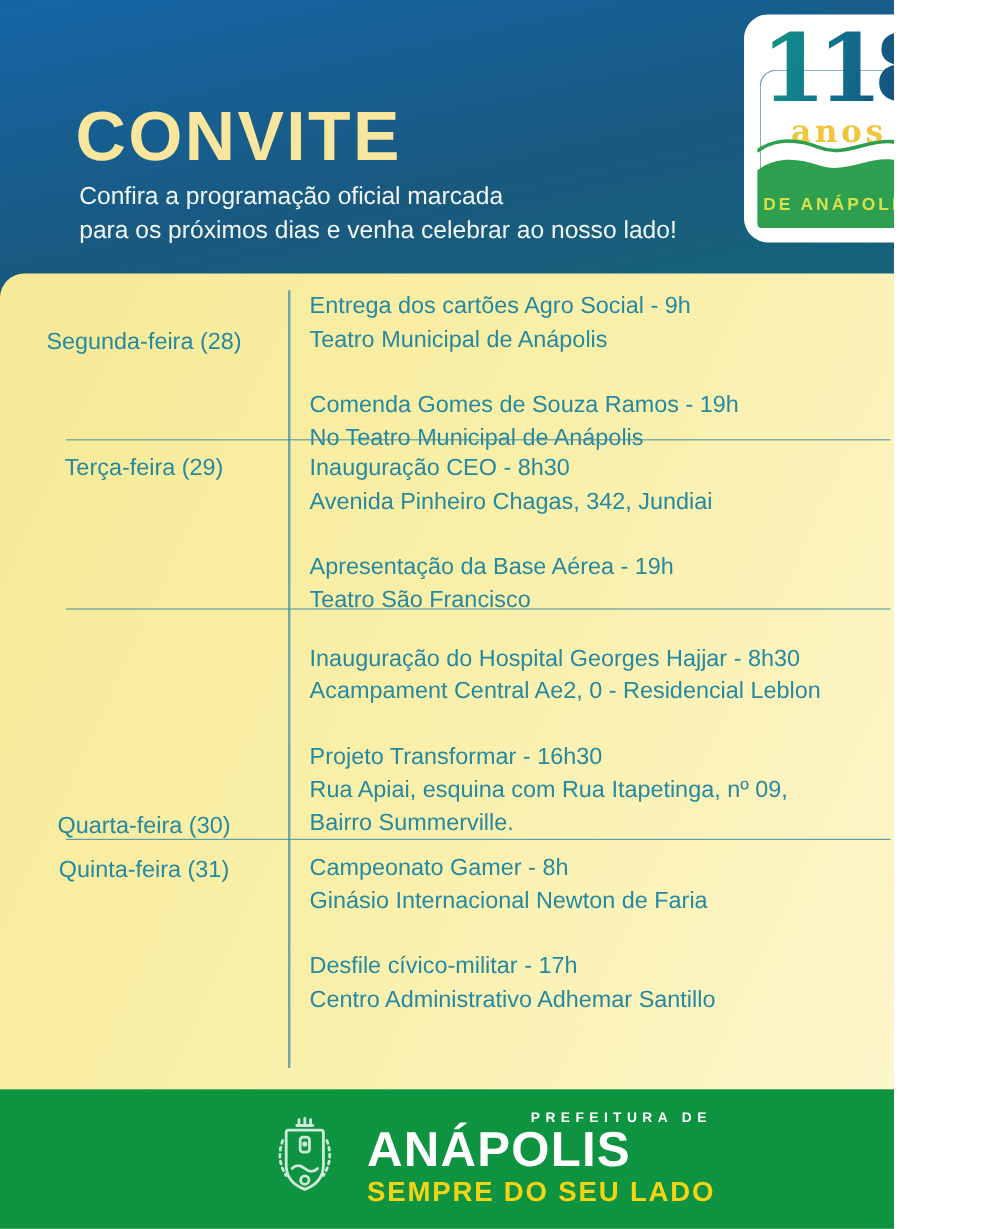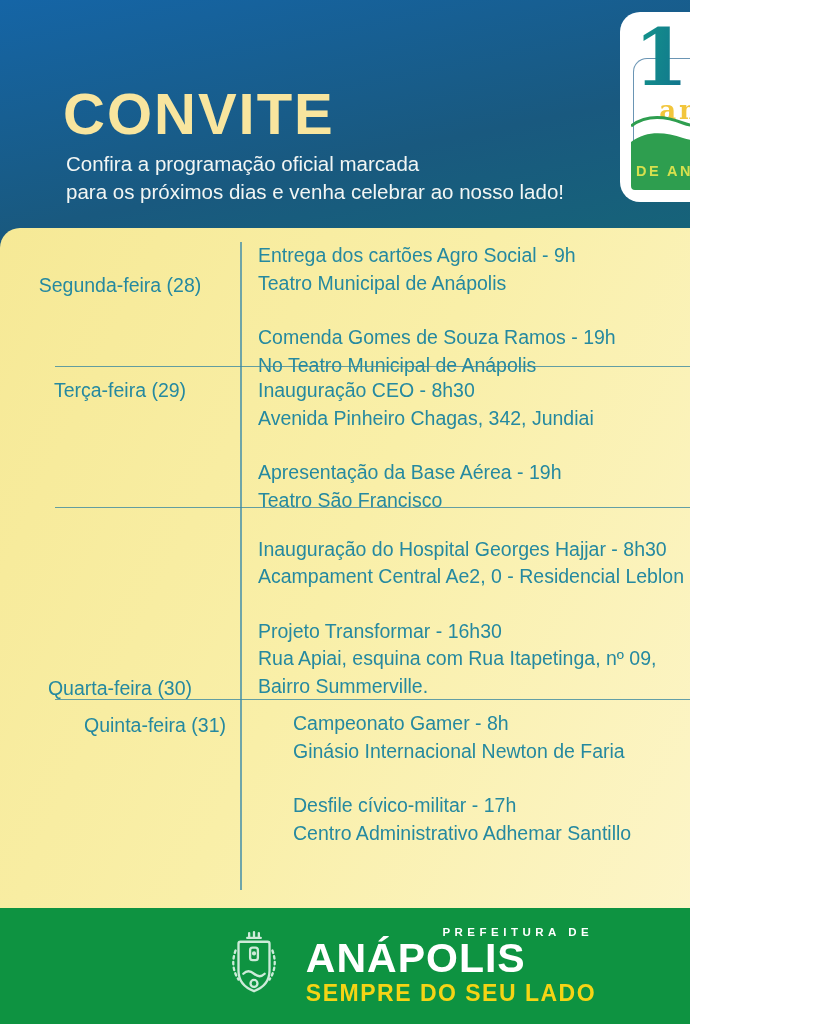--- a/index.html
+++ b/index.html
@@ -1,20 +1,20 @@
 <!DOCTYPE html>
 <html><head>
 <meta charset="utf-8">
 <style>
   * { margin:0; padding:0; box-sizing:border-box; }
   html,body { width:819px; height:1024px; }
   body { font-family:"Liberation Sans", sans-serif; }
 
   .page {
-    position:relative; width:690px; height:1024px; overflow:hidden;
+    position:relative; width:745px; height:1024px; overflow:hidden;
     background:linear-gradient(168deg,#1565a6 0%,#19597f 20%,#11736f 52%,#129a4c 82%,#0e9341 100%);
   }
 
   
   .title {
     position:absolute; left:63px; top:80px;
     font-size:58px; font-weight:800; letter-spacing:2px;
     color:#f8e59e;
   }
   .subtitle {
@@ -70,21 +70,21 @@
     content:""; position:absolute; left:55px; right:44px; bottom:0; height:1.5px;
     background:#3d8aa0; opacity:.8;
   }
   .day-cell {
     flex:0 0 240px; text-align:center;
     color:#2589a0; font-size:19.5px;
   }
   .schedule-row:nth-child(1) .day-cell{ padding-top:46px; }
   .schedule-row:nth-child(2) .day-cell{ padding-top:12px; }
   .schedule-row:nth-child(3) .day-cell{ padding-top:18px; }
-  .schedule-row:nth-child(4) .day-cell{ padding-top:14px;margin-left:35px; }
+  .schedule-row:nth-child(4) .day-cell{ padding-top:14px; }
   .events-cell {
     flex:1; padding-left:18px; padding-top:10px;
     color:#2589a0; font-size:19.5px; line-height:27.5px;
   }
   .schedule-row:nth-child(1) .events-cell{ padding-top:14px; }
   .event-group + .event-group { margin-top:27px; }
 
   
   .footer {
     position:absolute; left:0; top:908px; width:819px; height:116px;

